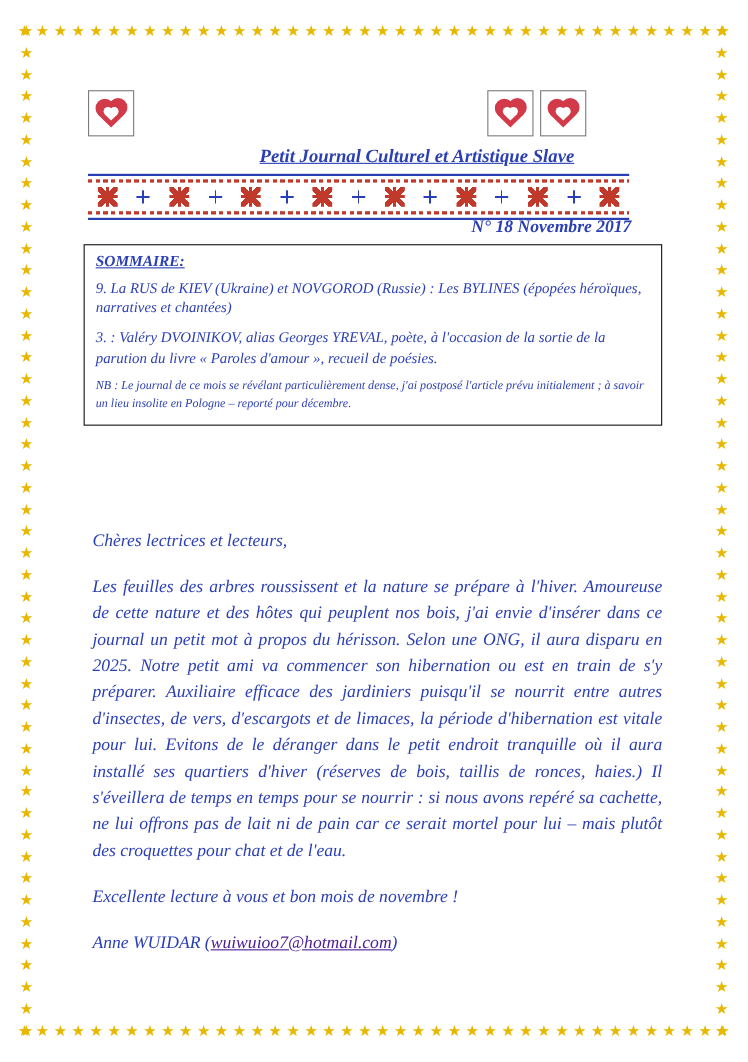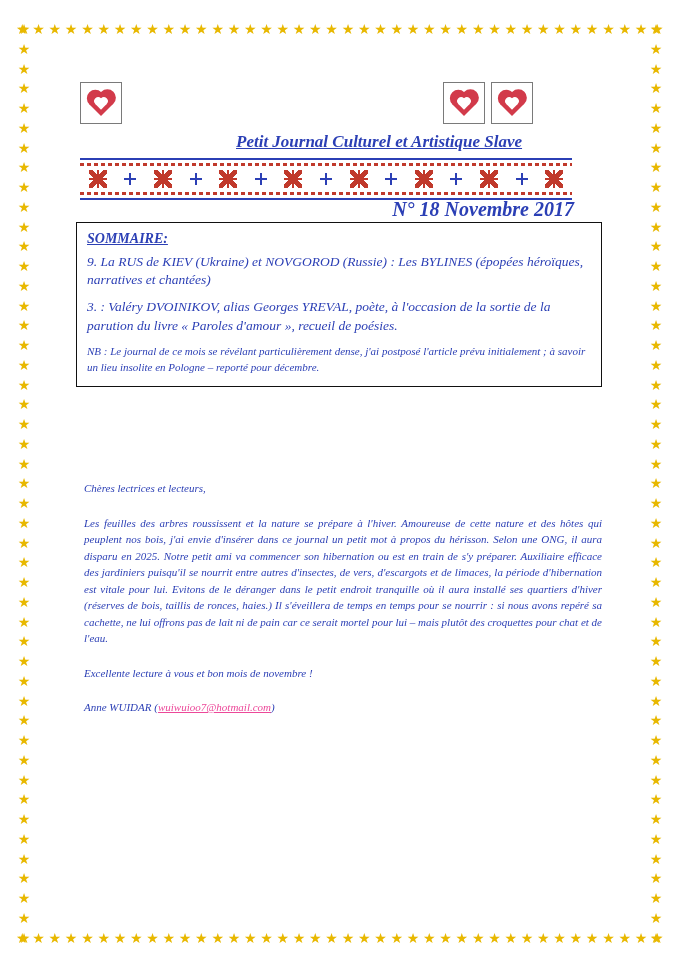--- a/index.html
+++ b/index.html
@@ -193,21 +193,21 @@
     width: 12px; height: 12px;
   }
 
   .issue {
     position: absolute;
     right: 58px;
     top: 142px;
     font-family: "Liberation Serif", serif;
     font-style: italic;
     font-weight: bold;
-    font-size: 20px;
+    font-size: 16px;
     color: #2b3fb5;
   }
 
   
   .summary-box {
     position: absolute;
     left: 28px;
     top: 166px;
     width: 526px;
     border: 1px solid #111111;
@@ -242,32 +242,32 @@
   }
 
   
   .letter {
     position: absolute;
     left: 36px;
     top: 424px;
     width: 518px;
     font-family: "Liberation Serif", serif;
     font-style: italic;
-    font-size: 11px;
+    font-size: 16px;
     color: #2b3fb5;
     line-height: 1.5;
   }
   .letter p { margin: 0; }
   .letter .salutation { margin-bottom: 18px; }
   .letter .body-1 { text-align: justify; margin-bottom: 0; }
   .letter .body-2 { text-align: justify; }
   .letter .closing { margin-top: 18px; }
   .letter .signature { margin-top: 18px; }
   .email-link {
-    color: #ec4899;
+    color: #4c1d95;
     text-decoration: underline;
   }
 </style>
 </head>
 <body>
 
 <div class="page">
 
   <div class="star-border">
     <div class="star-row top">

